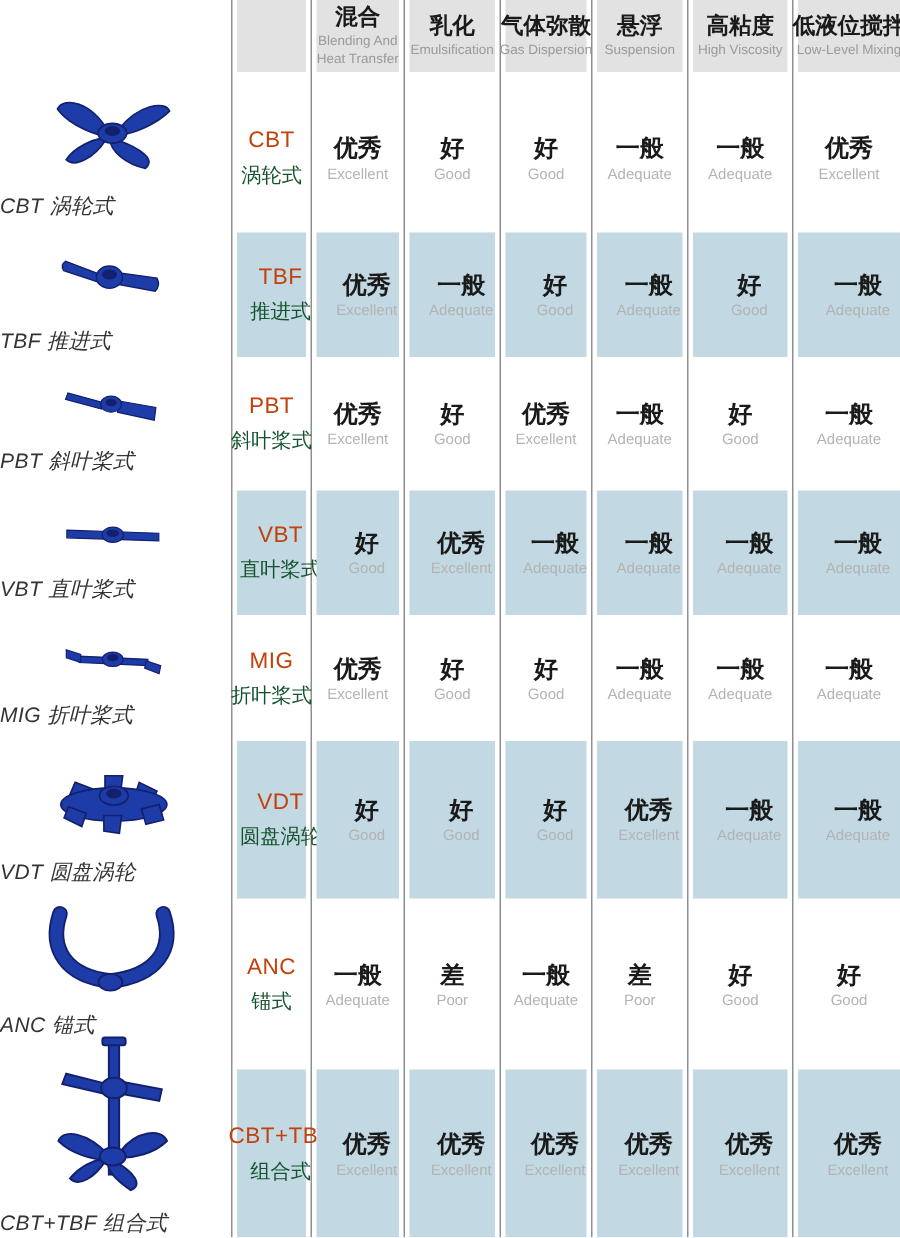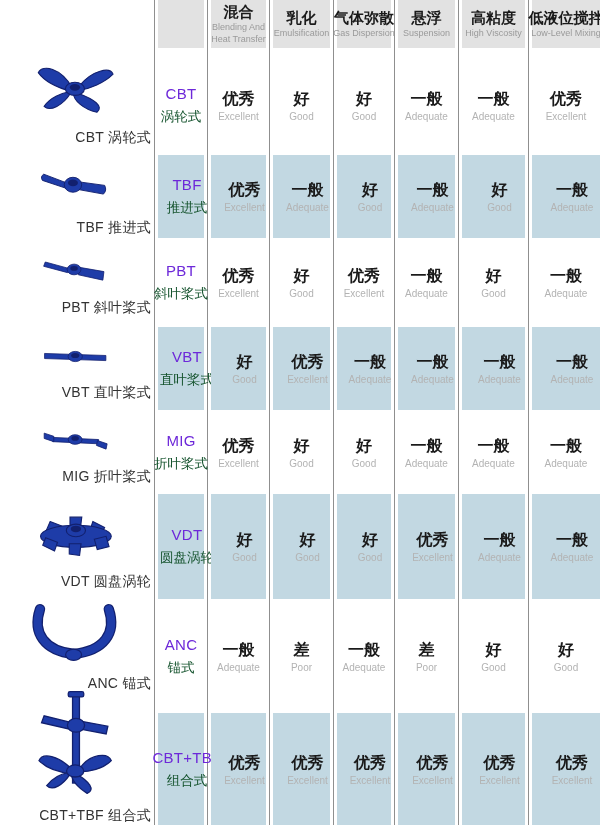--- a/index.html
+++ b/index.html
@@ -1,21 +1,21 @@
 <!DOCTYPE html>
 <html><head>
 <meta charset="utf-8">
 <style>
   html,body{margin:0;padding:0;background:#fff;}
   .page{position:relative;width:600px;height:825px;background:#ffffff;overflow:hidden;
         font-family:"Liberation Sans","DejaVu Sans",sans-serif;}
 
   
   .left-panel{position:absolute;left:0;top:0;width:151px;height:825px;}
-  .impeller-item{position:absolute;left:0;width:151px;text-align:right;}
+  .impeller-item{position:absolute;left:0;width:151px;text-align:left;font-style:italic;}
   .impeller-img{display:flex;align-items:center;justify-content:center;width:151px;}
   .impeller-img svg{height:100%;}
   .impeller-label{font-size:14px;color:#333;margin-top:5px;letter-spacing:0.3px;}
   .pos-0{top:58px}  .pos-0 .impeller-img{height:66px}
   .pos-1{top:158px} .pos-1 .impeller-img{height:56px}
   .pos-2{top:246px} .pos-2 .impeller-img{height:48px}
   .pos-3{top:333px} .pos-3 .impeller-img{height:46px}
   .pos-4{top:415px} .pos-4 .impeller-img{height:48px}
   .pos-5{top:498px} .pos-5 .impeller-img{height:70px}
   .pos-6{top:598px} .pos-6 .impeller-img{height:72px}
@@ -30,21 +30,21 @@
         display:grid;padding-left:7px;box-sizing:border-box;
         grid-template-columns:46px 55px 57px 54px 57px 63px 68px;
         grid-template-rows:55px 96px 83px 85px 83px 80px 105px 110px 112px;
         column-gap:7px;row-gap:2px;}
   .cell{display:flex;flex-direction:column;align-items:center;justify-content:center;
         text-align:center;min-width:0;}
   .hcell{height:48px;align-self:start;background:#e2e2e2;width:100%;box-sizing:border-box;}
   .hzh{font-size:15px;font-weight:bold;color:#1a1a1a;line-height:1.15;white-space:nowrap;}
   .hen{font-size:9px;color:#9a9a9a;line-height:1.25;margin-top:2px;white-space:nowrap;}
   .hen.wrap{white-space:normal;}
-  .label-cell .code{font-size:15px;color:#6d28d9;white-space:nowrap;letter-spacing:0.3px;}
+  .label-cell .code{font-size:15px;color:#c2410c;white-space:nowrap;letter-spacing:0.3px;}
   .label-cell .czh{font-size:13.5px;color:#14532d;white-space:nowrap;margin-top:6px;}
   .rzh{font-size:16px;font-weight:bold;color:#1a1a1a;white-space:nowrap;}
   .ren{font-size:10px;color:#b3b3b3;margin-top:1px;white-space:nowrap;}
   .shaded{background:#c2d8e2;padding-left:12px;}
 </style>
 </head>
 <body>
 
 <div class="page">
 

